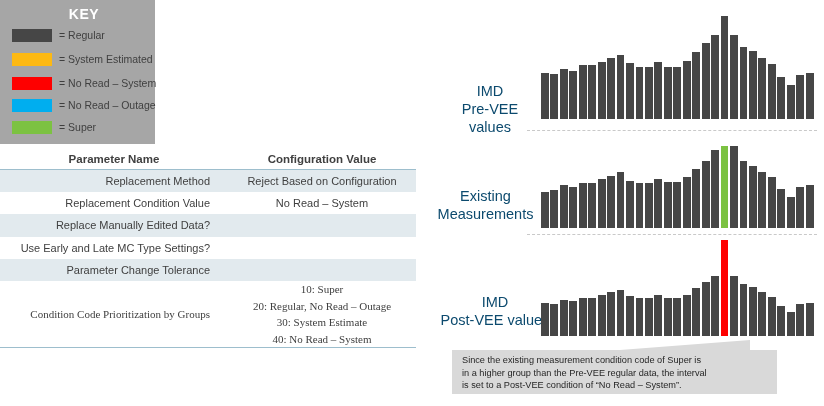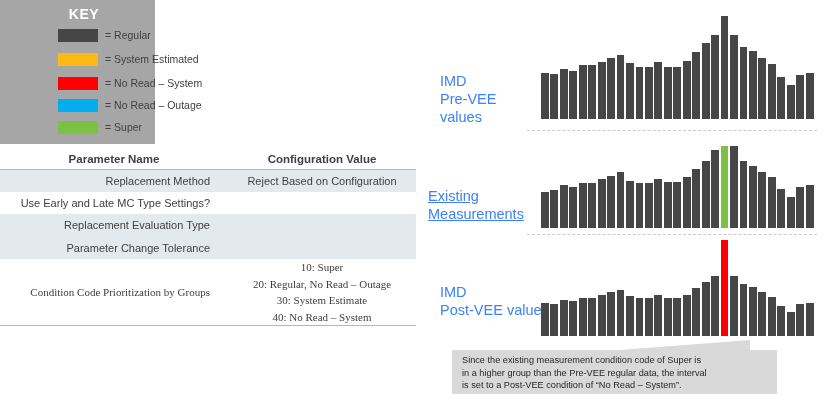--- a/index.html
+++ b/index.html
@@ -3,21 +3,21 @@
 <meta charset="utf-8">
 <style>
   html,body{margin:0;padding:0;background:#ffffff;}
   body{width:824px;height:406px;position:relative;overflow:hidden;
        font-family:"Liberation Sans","DejaVu Sans",sans-serif;}
 
   
   #key-panel{position:absolute;left:0;top:0;width:155px;height:144px;background:#a6a6a6;}
   #key-title{position:absolute;left:0;top:6px;width:168px;text-align:center;
              color:#ffffff;font-size:14px;font-weight:bold;letter-spacing:.5px;}
-  .key-row{position:absolute;left:12px;height:14px;display:flex;align-items:center;margin-left:46px;}
+  .key-row{position:absolute;left:12px;height:14px;display:flex;align-items:center;}
   .key-swatch{width:40px;height:13px;display:block;flex:0 0 auto;}
   .key-label{margin-left:7px;font-size:10.5px;color:#3f3f3f;white-space:nowrap;line-height:13px;}
 
   
   #param-table{position:absolute;left:0;top:148px;width:416px;border-collapse:collapse;
                table-layout:fixed;}
   #param-table td,#param-table th{padding:0;margin:0;}
   #param-table thead th{height:21px;font-size:11.5px;font-weight:bold;color:#404040;
       text-align:center;border-bottom:1.6px solid #9dbecd;background:#ffffff;}
   #param-table tbody tr{height:22.4px;}
@@ -25,22 +25,22 @@
   #param-table tbody td{font-size:11px;color:#404040;vertical-align:middle;}
   td.pname{text-align:right;padding-right:18px !important;}
   td.pval{text-align:center;}
   tr.tall{height:76px;}
   tr.tall td.pval{white-space:pre-line;line-height:16.5px;}
   #param-table tbody tr:last-child td{border-bottom:1.6px solid #9dbecd;font-family:Liberation Serif, serif;}
   col.c1{width:228px;} col.c2{width:188px;}
 
   
   .chart-block{position:absolute;}
-  .chart-label{position:absolute;font-size:14.5px;color:#3b82f6;
-               line-height:18px;white-space:pre-line;}
+  .chart-label{position:absolute;text-align:center;font-size:14.5px;color:#0c4a6e;
+               line-height:18px;white-space:pre-line;margin-top:10px;}
   .bars{position:absolute;display:flex;align-items:flex-end;}
   .bar{background:#464646;margin-right:1.6px;flex:0 0 auto;}
   .bar.super{background:#7cc242;}
   .bar.noread{background:#fe0000;}
   .divider{position:absolute;border-top:1.6px dashed #c9c9c9;}
 
   
   #note-box{position:absolute;left:452px;top:350px;width:325px;height:44px;
             background:#d9d9d9;}
   #note-text{position:absolute;left:462px;top:354px;width:310px;
@@ -86,25 +86,29 @@
       <th>Parameter Name</th>
       <th>Configuration Value</th>
     </tr>
   </thead>
   <tbody id="table-body">
       <tr class="alt">
         <td class="pname">Replacement Method</td>
         <td class="pval">Reject Based on Configuration</td>
       </tr>
       <tr>
+        <td class="pname">Replacement Condition Value</td>
+        <td class="pval">No Read – System</td>
+      </tr>
+      <tr class="alt">
+        <td class="pname">Replace Manually Edited Data?</td>
+        <td class="pval"></td>
+      </tr>
+      <tr>
         <td class="pname">Use Early and Late MC Type Settings?</td>
-        <td class="pval"></td>
-      </tr>
-      <tr class="alt">
-        <td class="pname">Replacement Evaluation Type</td>
         <td class="pval"></td>
       </tr>
       <tr class="alt">
         <td class="pname">Parameter Change Tolerance</td>
         <td class="pval"></td>
       </tr>
       <tr class=" tall">
         <td class="pname">Condition Code Prioritization by Groups</td>
         <td class="pval">10: Super
 20: Regular, No Read – Outage
@@ -145,21 +149,21 @@
       <div class="bar" style="width: 7.87px; height: 52%;"></div>
       <div class="bar" style="width: 7.87px; height: 40%;"></div>
       <div class="bar" style="width: 7.87px; height: 32%;"></div>
       <div class="bar" style="width: 7.87px; height: 42%;"></div>
       <div class="bar" style="width: 7.87px; height: 44%; margin-right: 0px;"></div>
     </div>
 </div>
 <div class="divider" style="left:527px;top:130px;width:290px;"></div>
 
 <div class="chart-block">
-  <div class="chart-label" style="left:428px;top:187px;width:115px;text-decoration:underline;">Existing
+  <div class="chart-label" style="left:428px;top:177px;width:115px;">Existing
 Measurements</div>
   <div class="bars" id="bars-1" style="left:541px;top:146px;width:273px;height:82px;">
       <div class="bar" style="width: 7.87px; height: 44%;"></div>
       <div class="bar" style="width: 7.87px; height: 46%;"></div>
       <div class="bar" style="width: 7.87px; height: 52%;"></div>
       <div class="bar" style="width: 7.87px; height: 50%;"></div>
       <div class="bar" style="width: 7.87px; height: 55%;"></div>
       <div class="bar" style="width: 7.87px; height: 55%;"></div>
       <div class="bar" style="width: 7.87px; height: 60%;"></div>
       <div class="bar" style="width: 7.87px; height: 64%;"></div>

